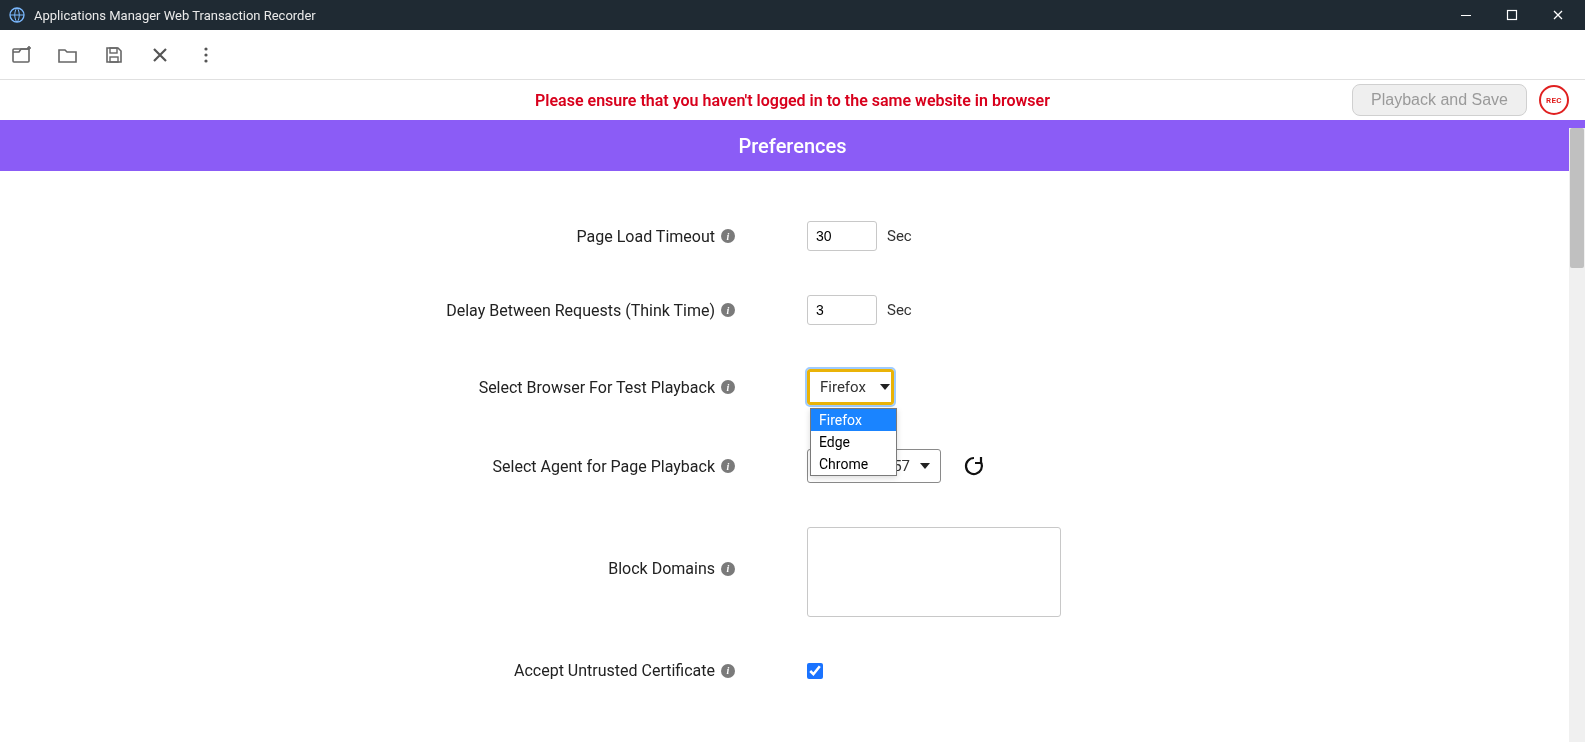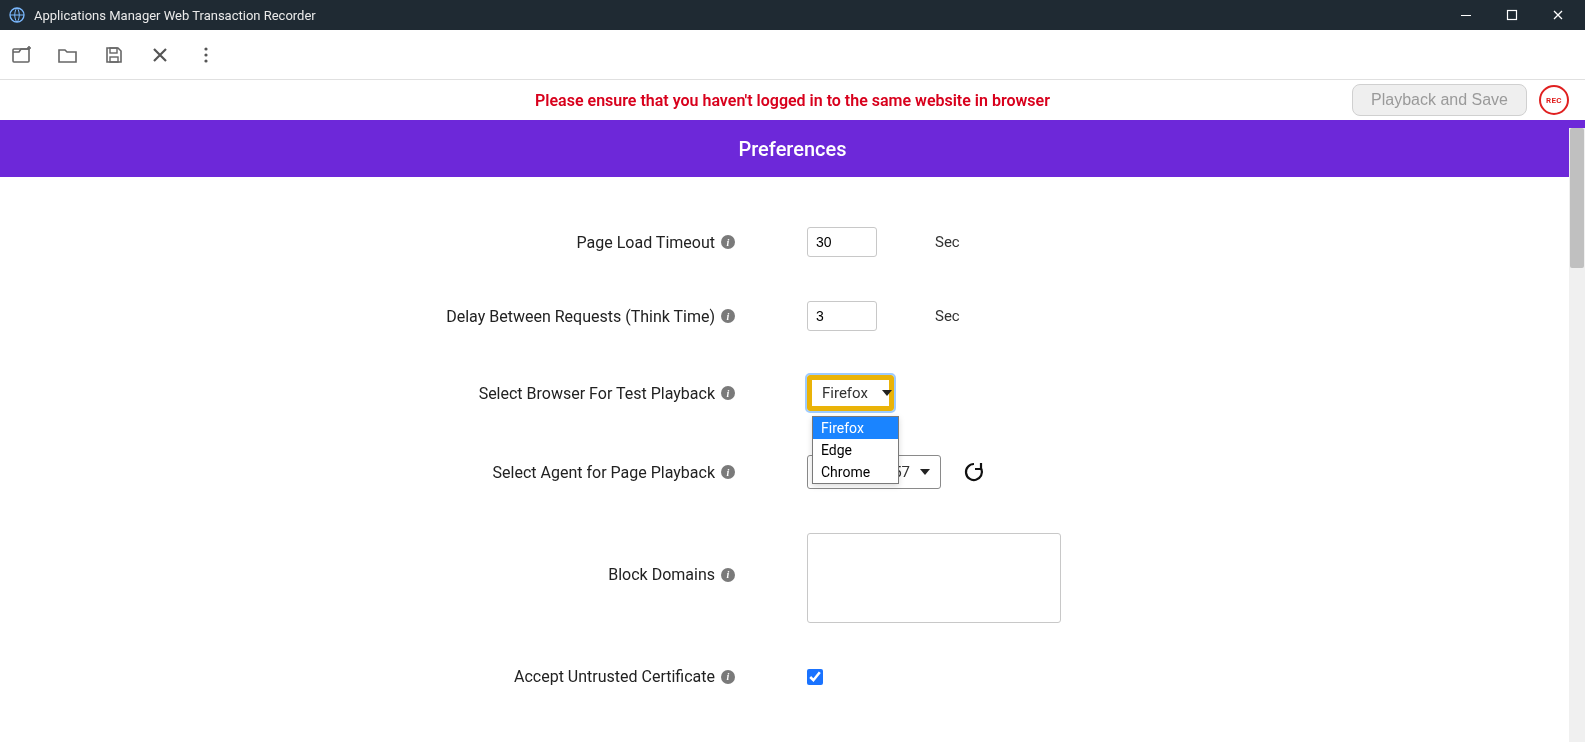--- a/index.html
+++ b/index.html
@@ -87,23 +87,23 @@
     border: 2px solid #e02020;
     border-radius: 50%;
     display: flex; align-items: center; justify-content: center;
     font-size: 8px; color: #e02020; font-weight: 700;
     background: #fff;
     letter-spacing: 0.3px;
   }
 
   
   .pref-header {
-    background: #6d28d9;
+    background: #8b5cf6;
     color: #fff;
-    height: 57px;
+    height: 51px;
     display: flex; align-items: center; justify-content: center;
     font-size: 20px;
     font-weight: 500;
   }
 
   
   .form-wrap {
     padding-top: 50px;
   }
   .form-row {
@@ -141,24 +141,24 @@
     position: relative;
   }
   .text-input {
     width: 70px;
     height: 30px;
     border: 1px solid #c8c8c8;
     border-radius: 3px;
     padding: 0 8px;
     font-size: 14px;
   }
-  .unit { font-size: 15px; color: #333; margin-left: 48px; }
+  .unit { font-size: 15px; color: #333; }
   .select-box {
     height: 36px;
-    border: 5px solid #eab308;
+    border: 3px solid #eab308;
     border-radius: 3px;
     background: #fff;
     display: flex; align-items: center;
     padding: 0 10px;
     gap: 14px;
     font-size: 15px;
     position: relative;
     outline: 2px solid #9ecbff;
     outline-offset: 0;
   }

